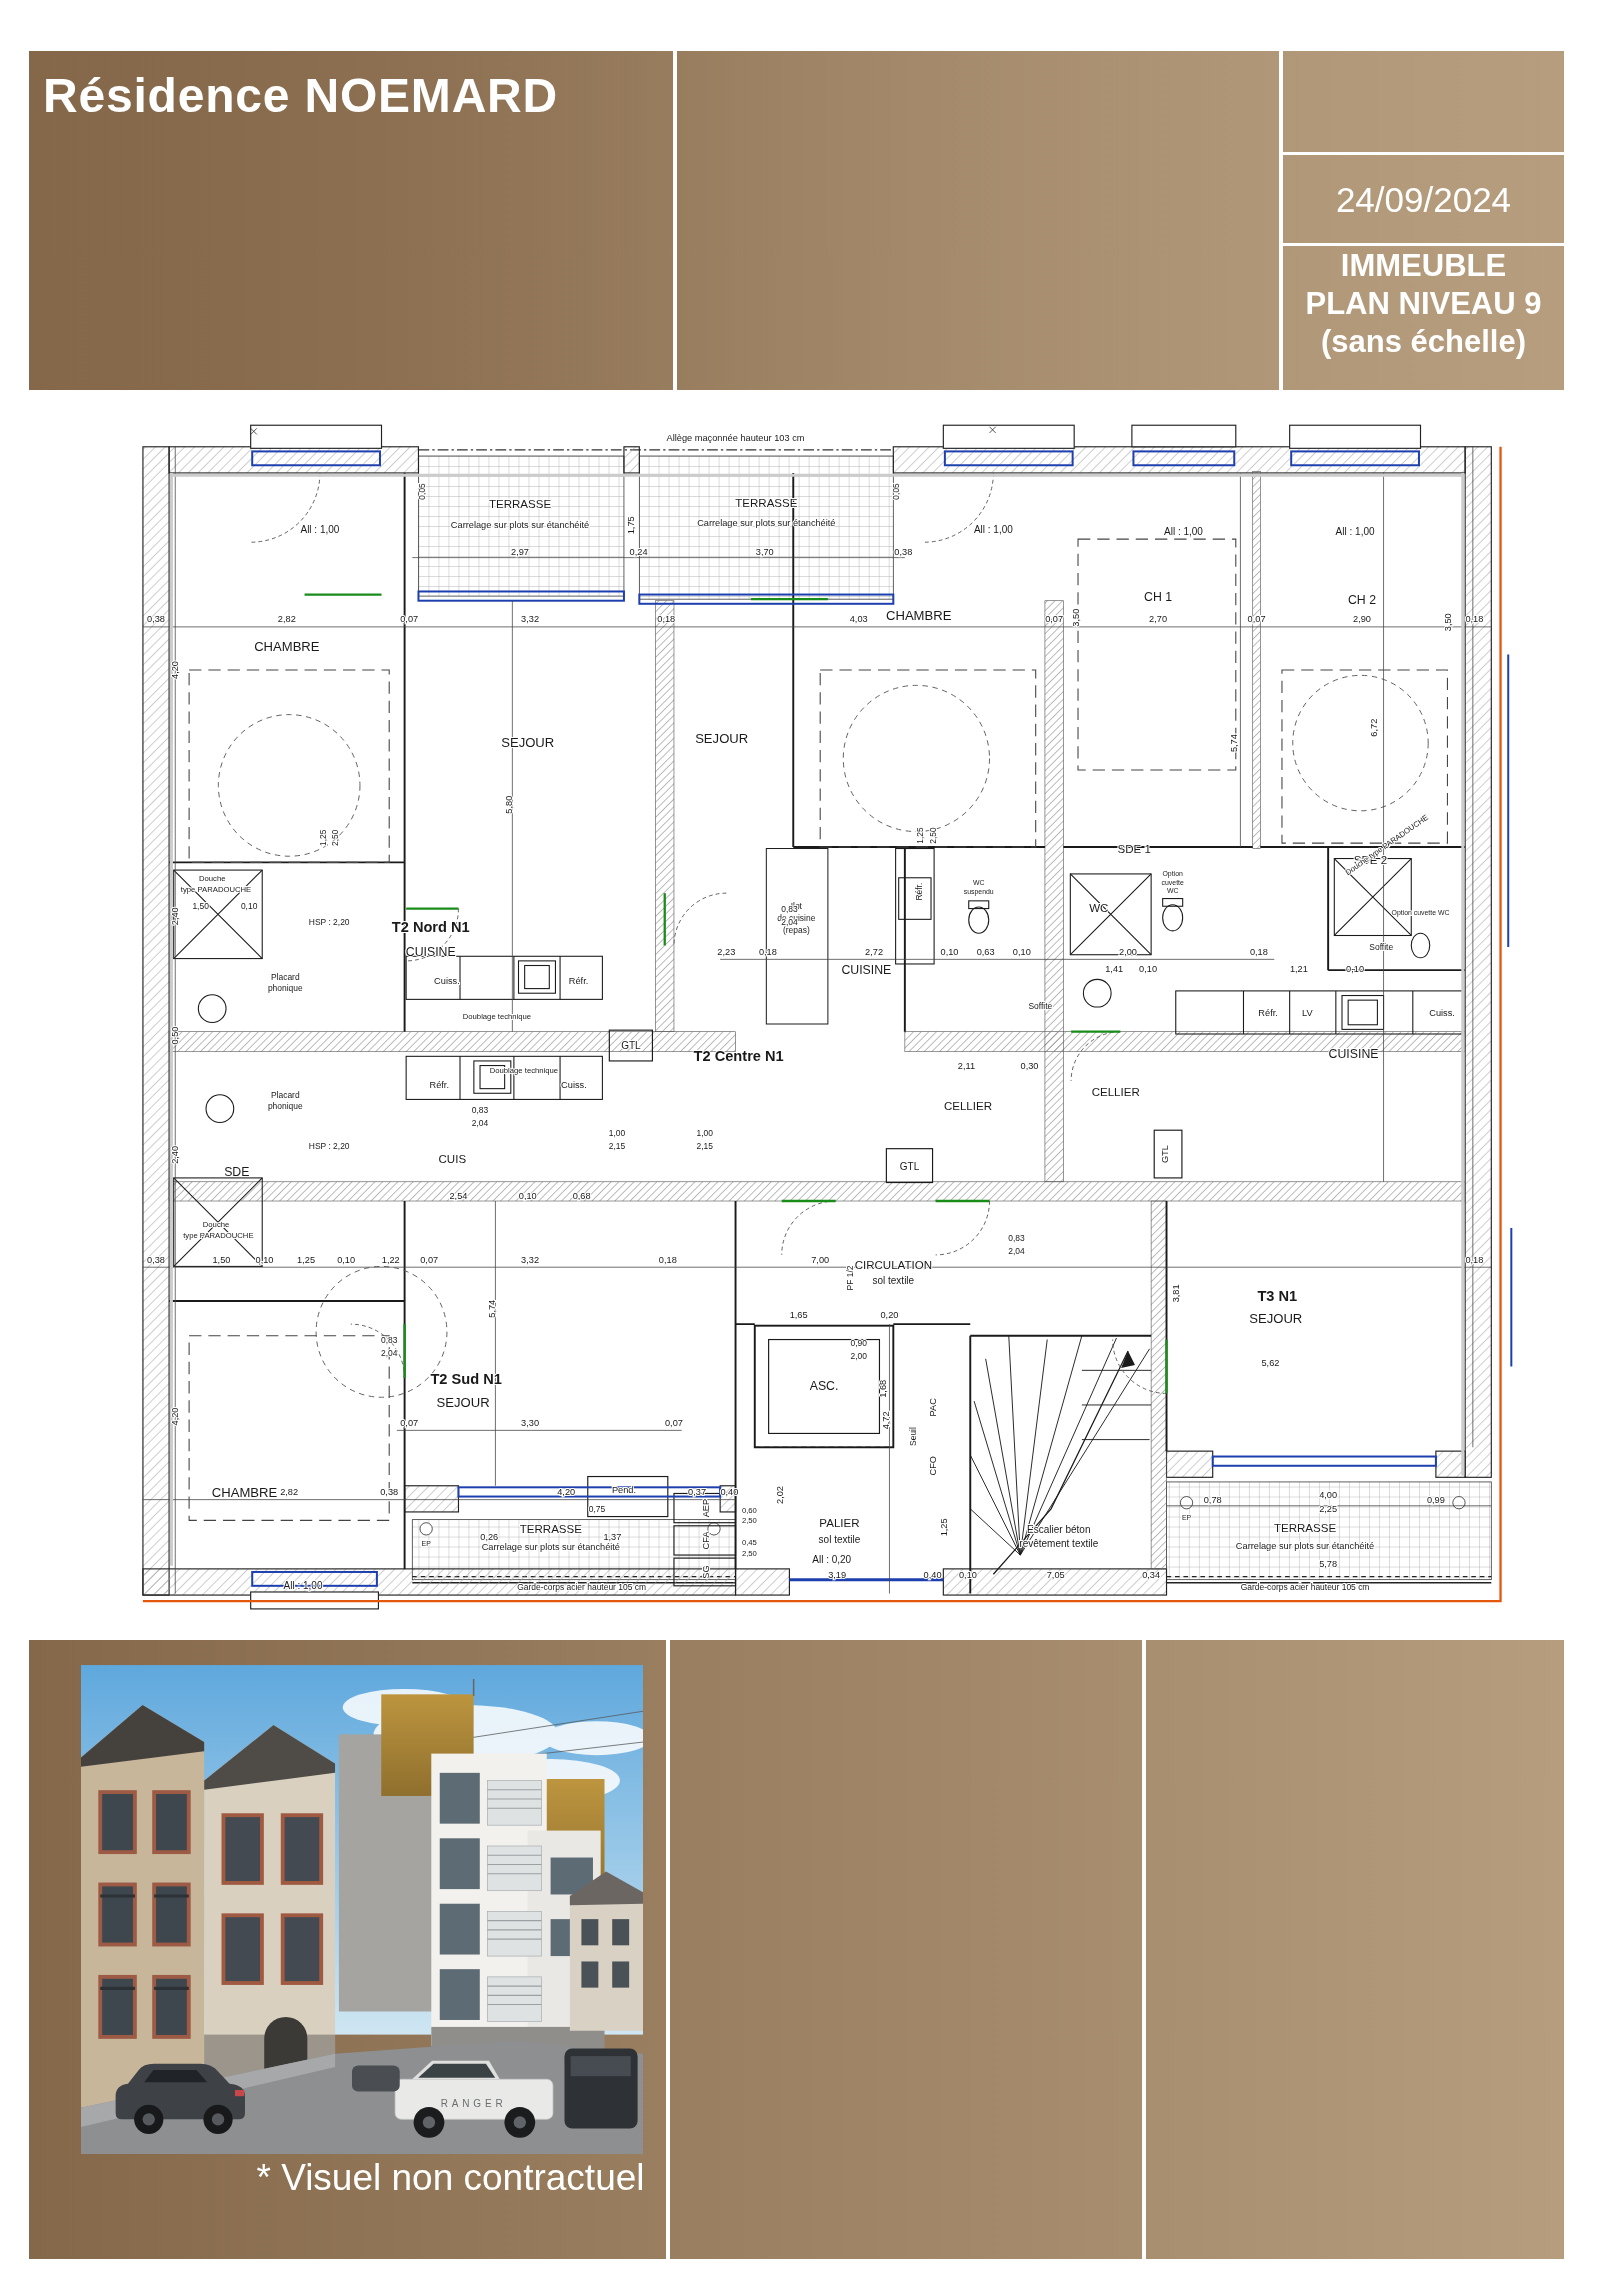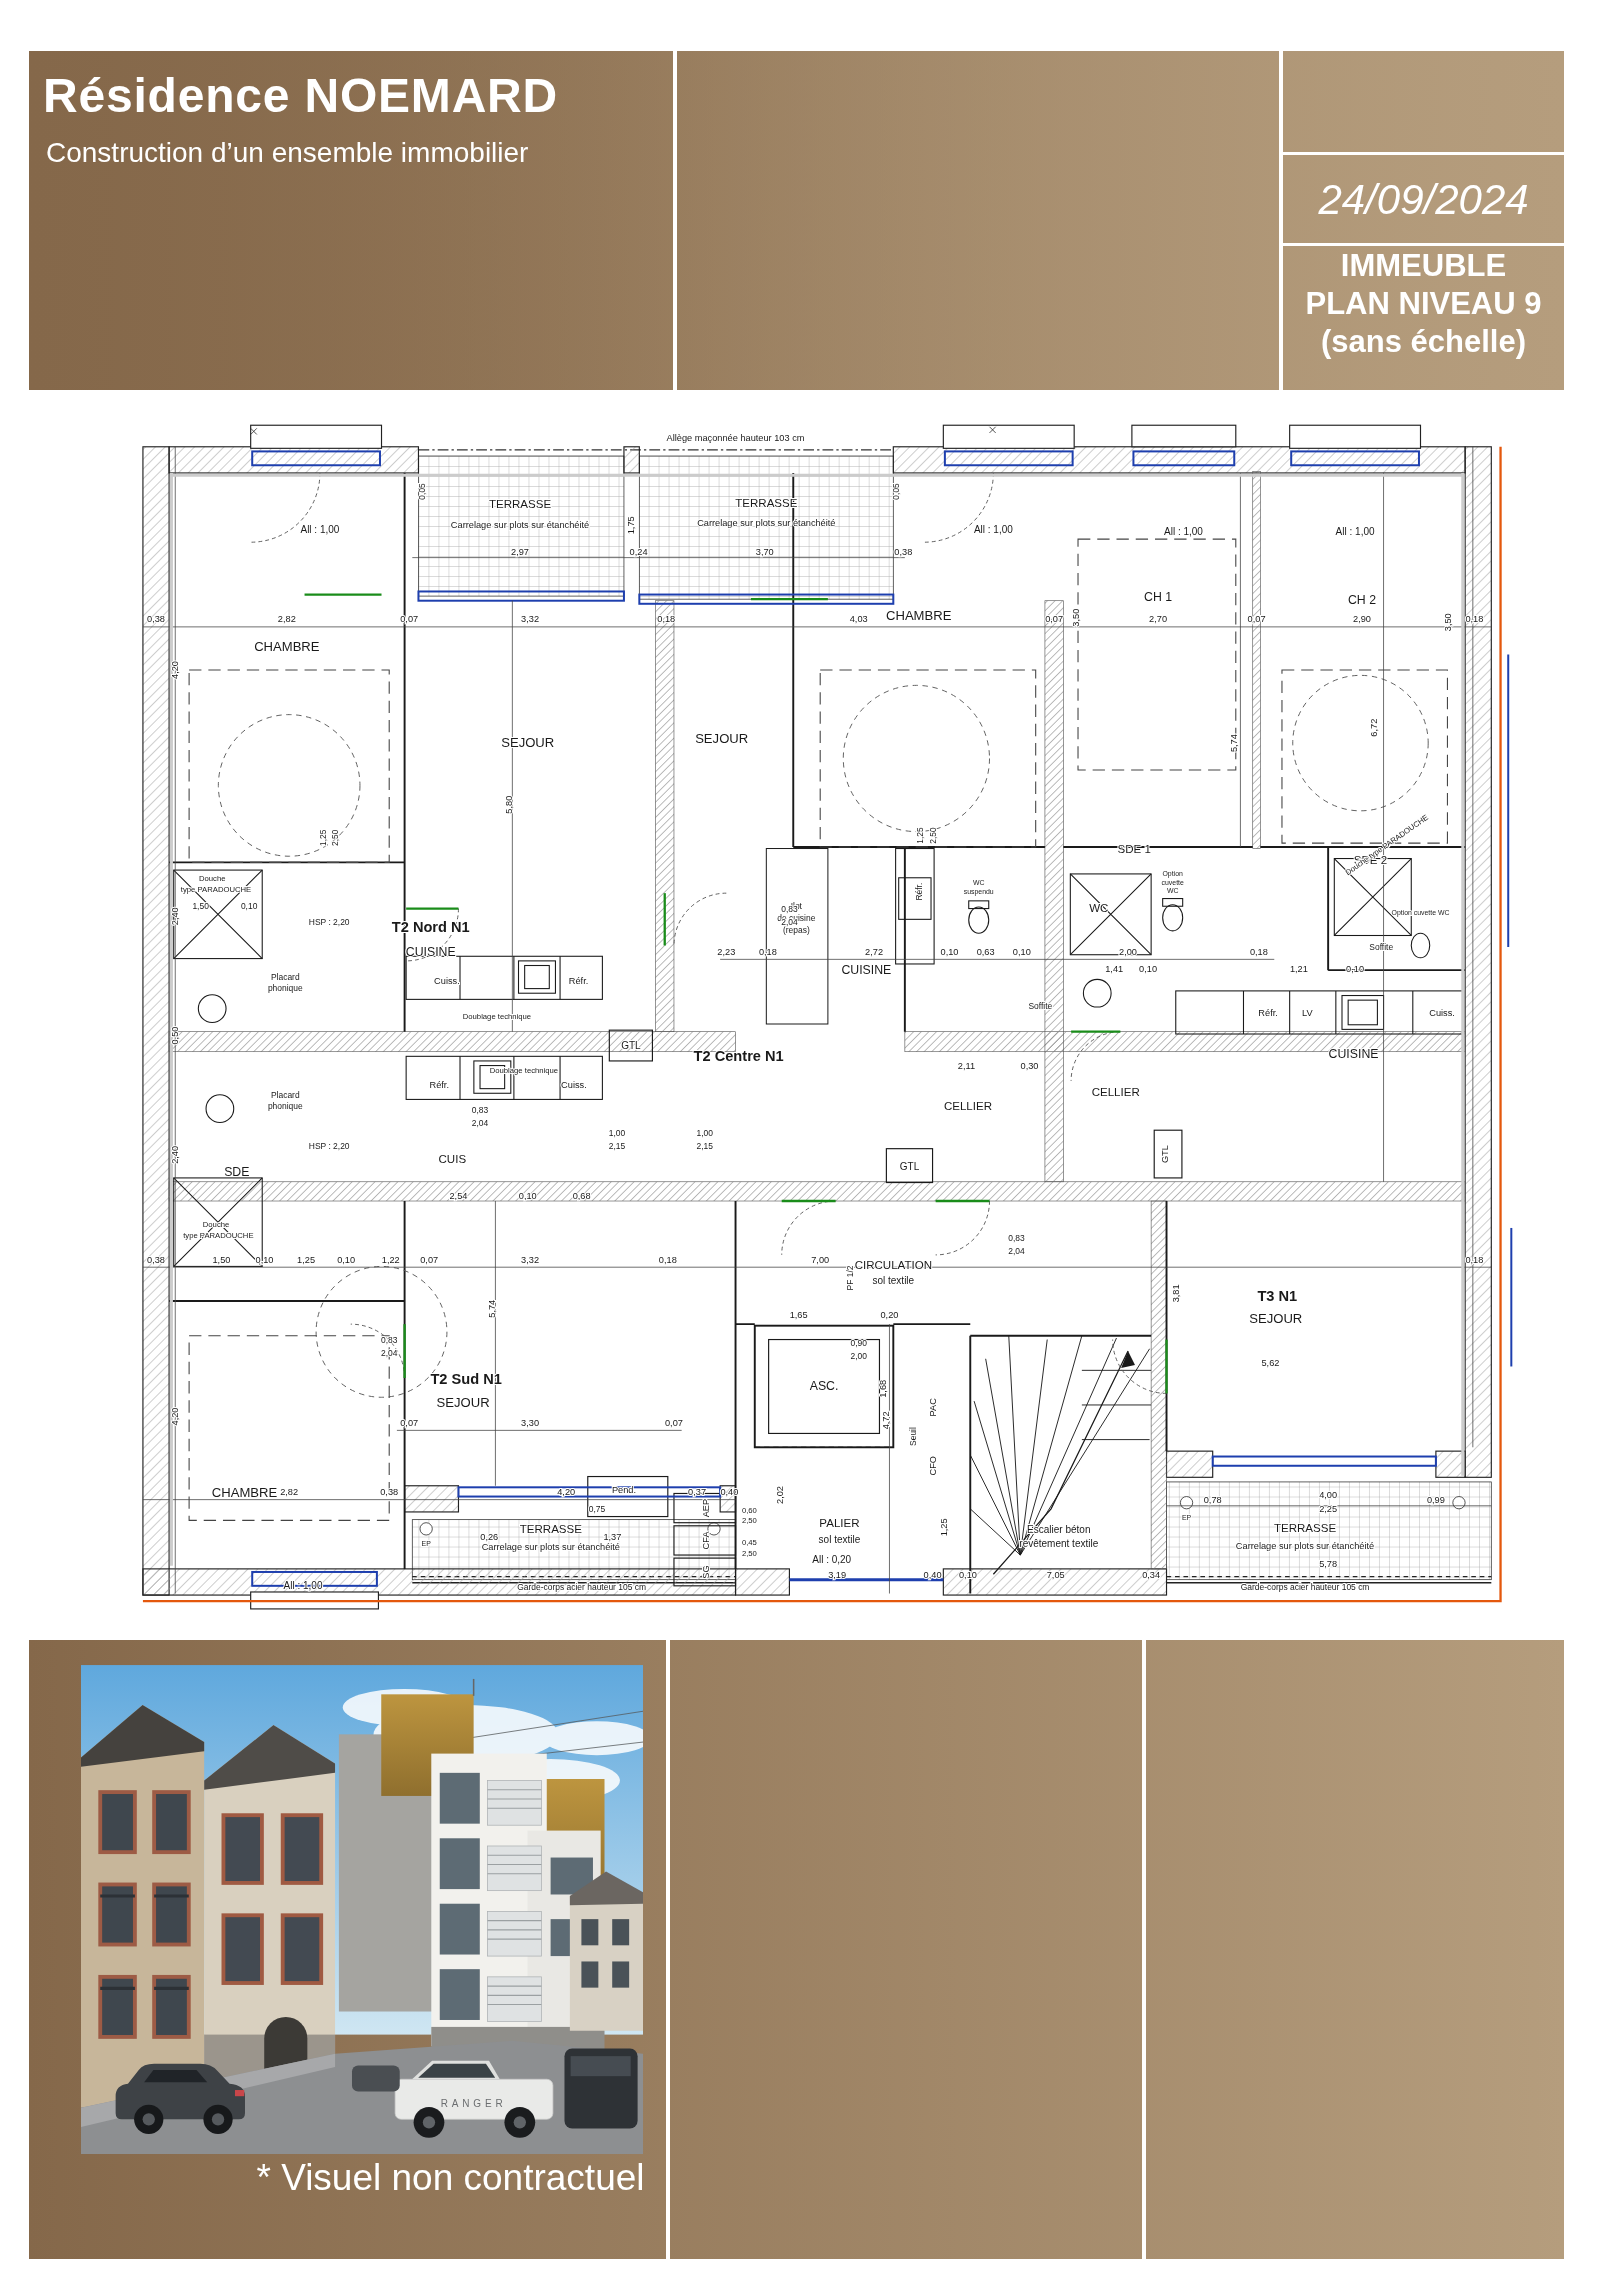--- a/index.html
+++ b/index.html
@@ -9,21 +9,21 @@
   .hdr{position:absolute;left:29px;top:51px;width:1535px;height:339px;
        background:linear-gradient(90deg,#85684a 0%,#93775755 40%,#b59d7d 100%),linear-gradient(90deg,#85684a,#b59d7d);}
   .vsep{position:absolute;top:0;width:3.8px;height:100%;background:#fff;}
   .hdr-left{position:absolute;left:0;top:0;width:733px;height:100%;color:#fff;}
   .hdr-title{position:absolute;left:14px;top:17px;font-size:48px;font-weight:bold;letter-spacing:0.8px;}
   .hdr-sub1{position:absolute;left:17px;top:86px;font-size:28px;}
   .hdr-sub2{position:absolute;left:14px;top:126px;font-size:28px;}
   .rcol{position:absolute;left:1254px;top:0;width:281px;height:100%;color:#fff;}
   .rline{position:absolute;left:0;width:100%;height:3.1px;background:#fff;}
   .rdate{position:absolute;top:104px;left:0;width:100%;height:89px;line-height:89px;
-         text-align:center;font-size:42px;font-style:italic;}
+         text-align:center;font-size:35px;}
   .rdoc{position:absolute;top:196px;left:0;width:100%;text-align:center;font-size:31px;
         line-height:38px;font-weight:bold;}
   
   .plan{position:absolute;left:58px;top:416px;width:1509px;height:1216px;}
   .plan text{font-family:"Liberation Sans",sans-serif;fill:#1a1a1a;
              paint-order:stroke;stroke:#ffffff;stroke-width:2.6px;}
   
   .bot{position:absolute;left:29px;top:1640px;width:1535px;height:619px;
        background:linear-gradient(90deg,#85684a,#b59d7d);}
   .photo{position:absolute;left:52px;top:25px;width:562px;height:489px;display:block;}
@@ -31,21 +31,20 @@
            color:#fff;font-size:37px;}
 </style>
 </head>
 <body>
 
 <div class="page">
 
   <div class="hdr">
     <div class="hdr-left">
       <div class="hdr-title">Résidence NOEMARD</div>
-      <div class="hdr-sub1">Construction d’un ensemble immobilier</div>
     </div>
     <div class="vsep" style="left:644px"></div>
     <div class="vsep" style="left:1250px"></div>
     <div class="rcol">
       <div class="rline" style="top:101px"></div>
       <div class="rline" style="top:192px"></div>
       <div class="rdate">24/09/2024</div>
       <div class="rdoc">
         <div>IMMEUBLE</div>
         <div>PLAN NIVEAU 9</div>

